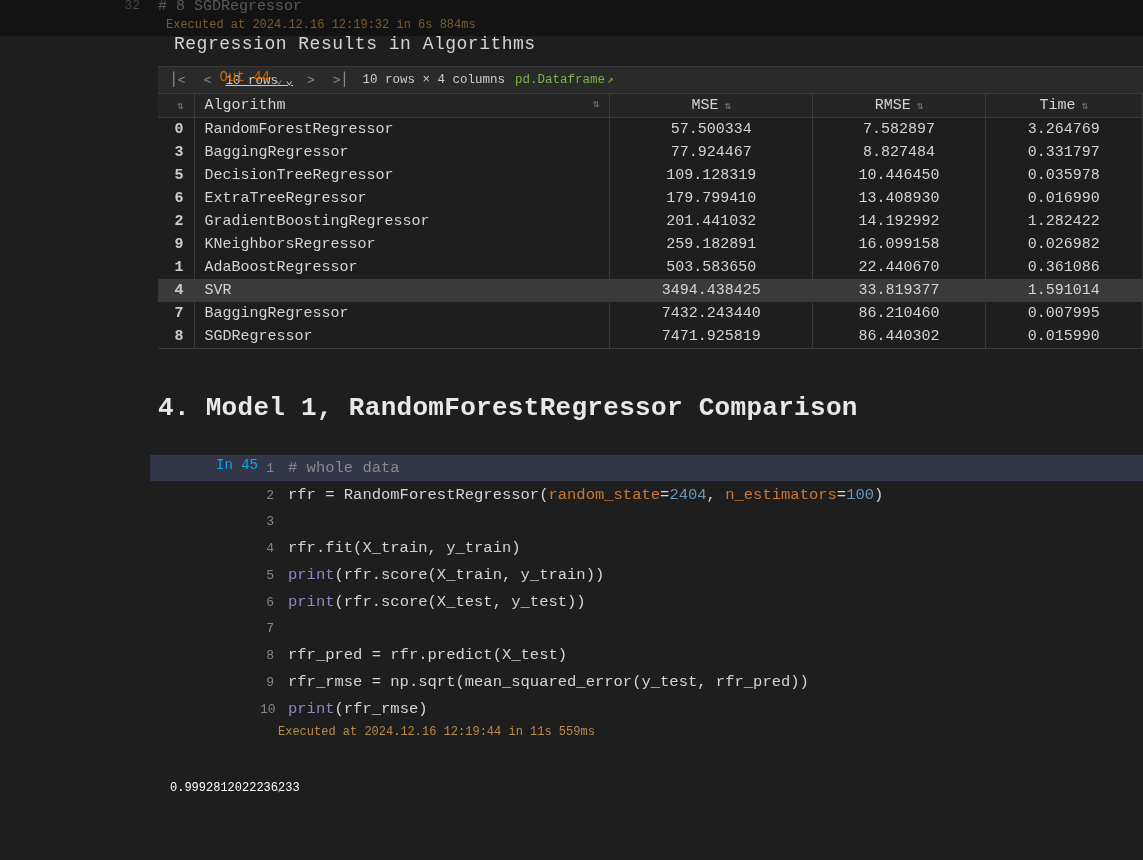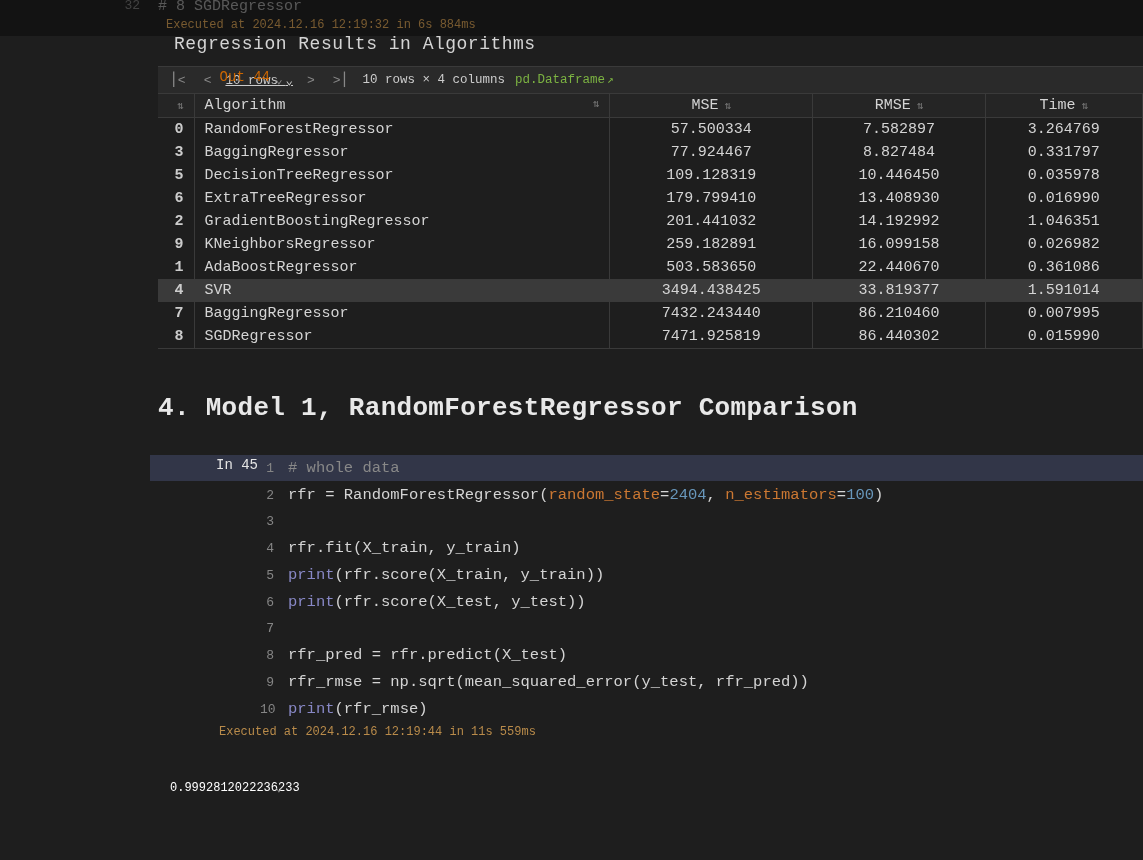--- a/index.html
+++ b/index.html
@@ -131,21 +131,21 @@
   font-weight: bold;
   color: #e8e8e8;
   padding: 44px 0 32px 8px;
   letter-spacing: 0.3px;
 }
 .in-label {
   position: absolute;
   left: 0;
   width: 108px;
   text-align: right;
-  color: #e5e5e5;
+  color: #0ea5e9;
   font-size: 14px;
 }
 .code-block {
   position: relative;
 }
 .code-line {
   display: flex;
   align-items: baseline;
   min-height: 26px;
   line-height: 26px;
@@ -250,21 +250,21 @@
                 <td>ExtraTreeRegressor</td>
                 <td class="num">179.799410</td>
                 <td class="num">13.408930</td>
                 <td class="num">0.016990</td>
               </tr>
               <tr>
                 <td class="idx">2</td>
                 <td>GradientBoostingRegressor</td>
                 <td class="num">201.441032</td>
                 <td class="num">14.192992</td>
-                <td class="num">1.046351</td>
+                <td class="num">1.282422</td>
               </tr>
               <tr>
                 <td class="idx">9</td>
                 <td>KNeighborsRegressor</td>
                 <td class="num">259.182891</td>
                 <td class="num">16.099158</td>
                 <td class="num">0.026982</td>
               </tr>
               <tr>
                 <td class="idx">1</td>
@@ -340,21 +340,21 @@
         </div>
         <div class="code-line">
           <div class="linenum">9</div>
           <div class="code">rfr_rmse = np.sqrt(mean_squared_error(y_test, rfr_pred))</div>
         </div>
         <div class="code-line">
           <div class="linenum">10</div>
           <div class="code"><span class="c-print">print</span>(rfr_rmse)</div>
         </div>
       </div>
-    <div class="exec-note" style="margin-left: 61px;">Executed at 2024.12.16 12:19:44 in 11s 559ms</div>
+    <div class="exec-note" style="margin-left: 120px;">Executed at 2024.12.16 12:19:44 in 11s 559ms</div>
   </div>
 
   <div style="position: relative; margin-top: 6px;">
     <div class="chevron" style="top: 6px;">⌄</div>
     <div class="out-text">0.9992812022236233</div>
   </div>
 
 </div>
 
 </body></html>

